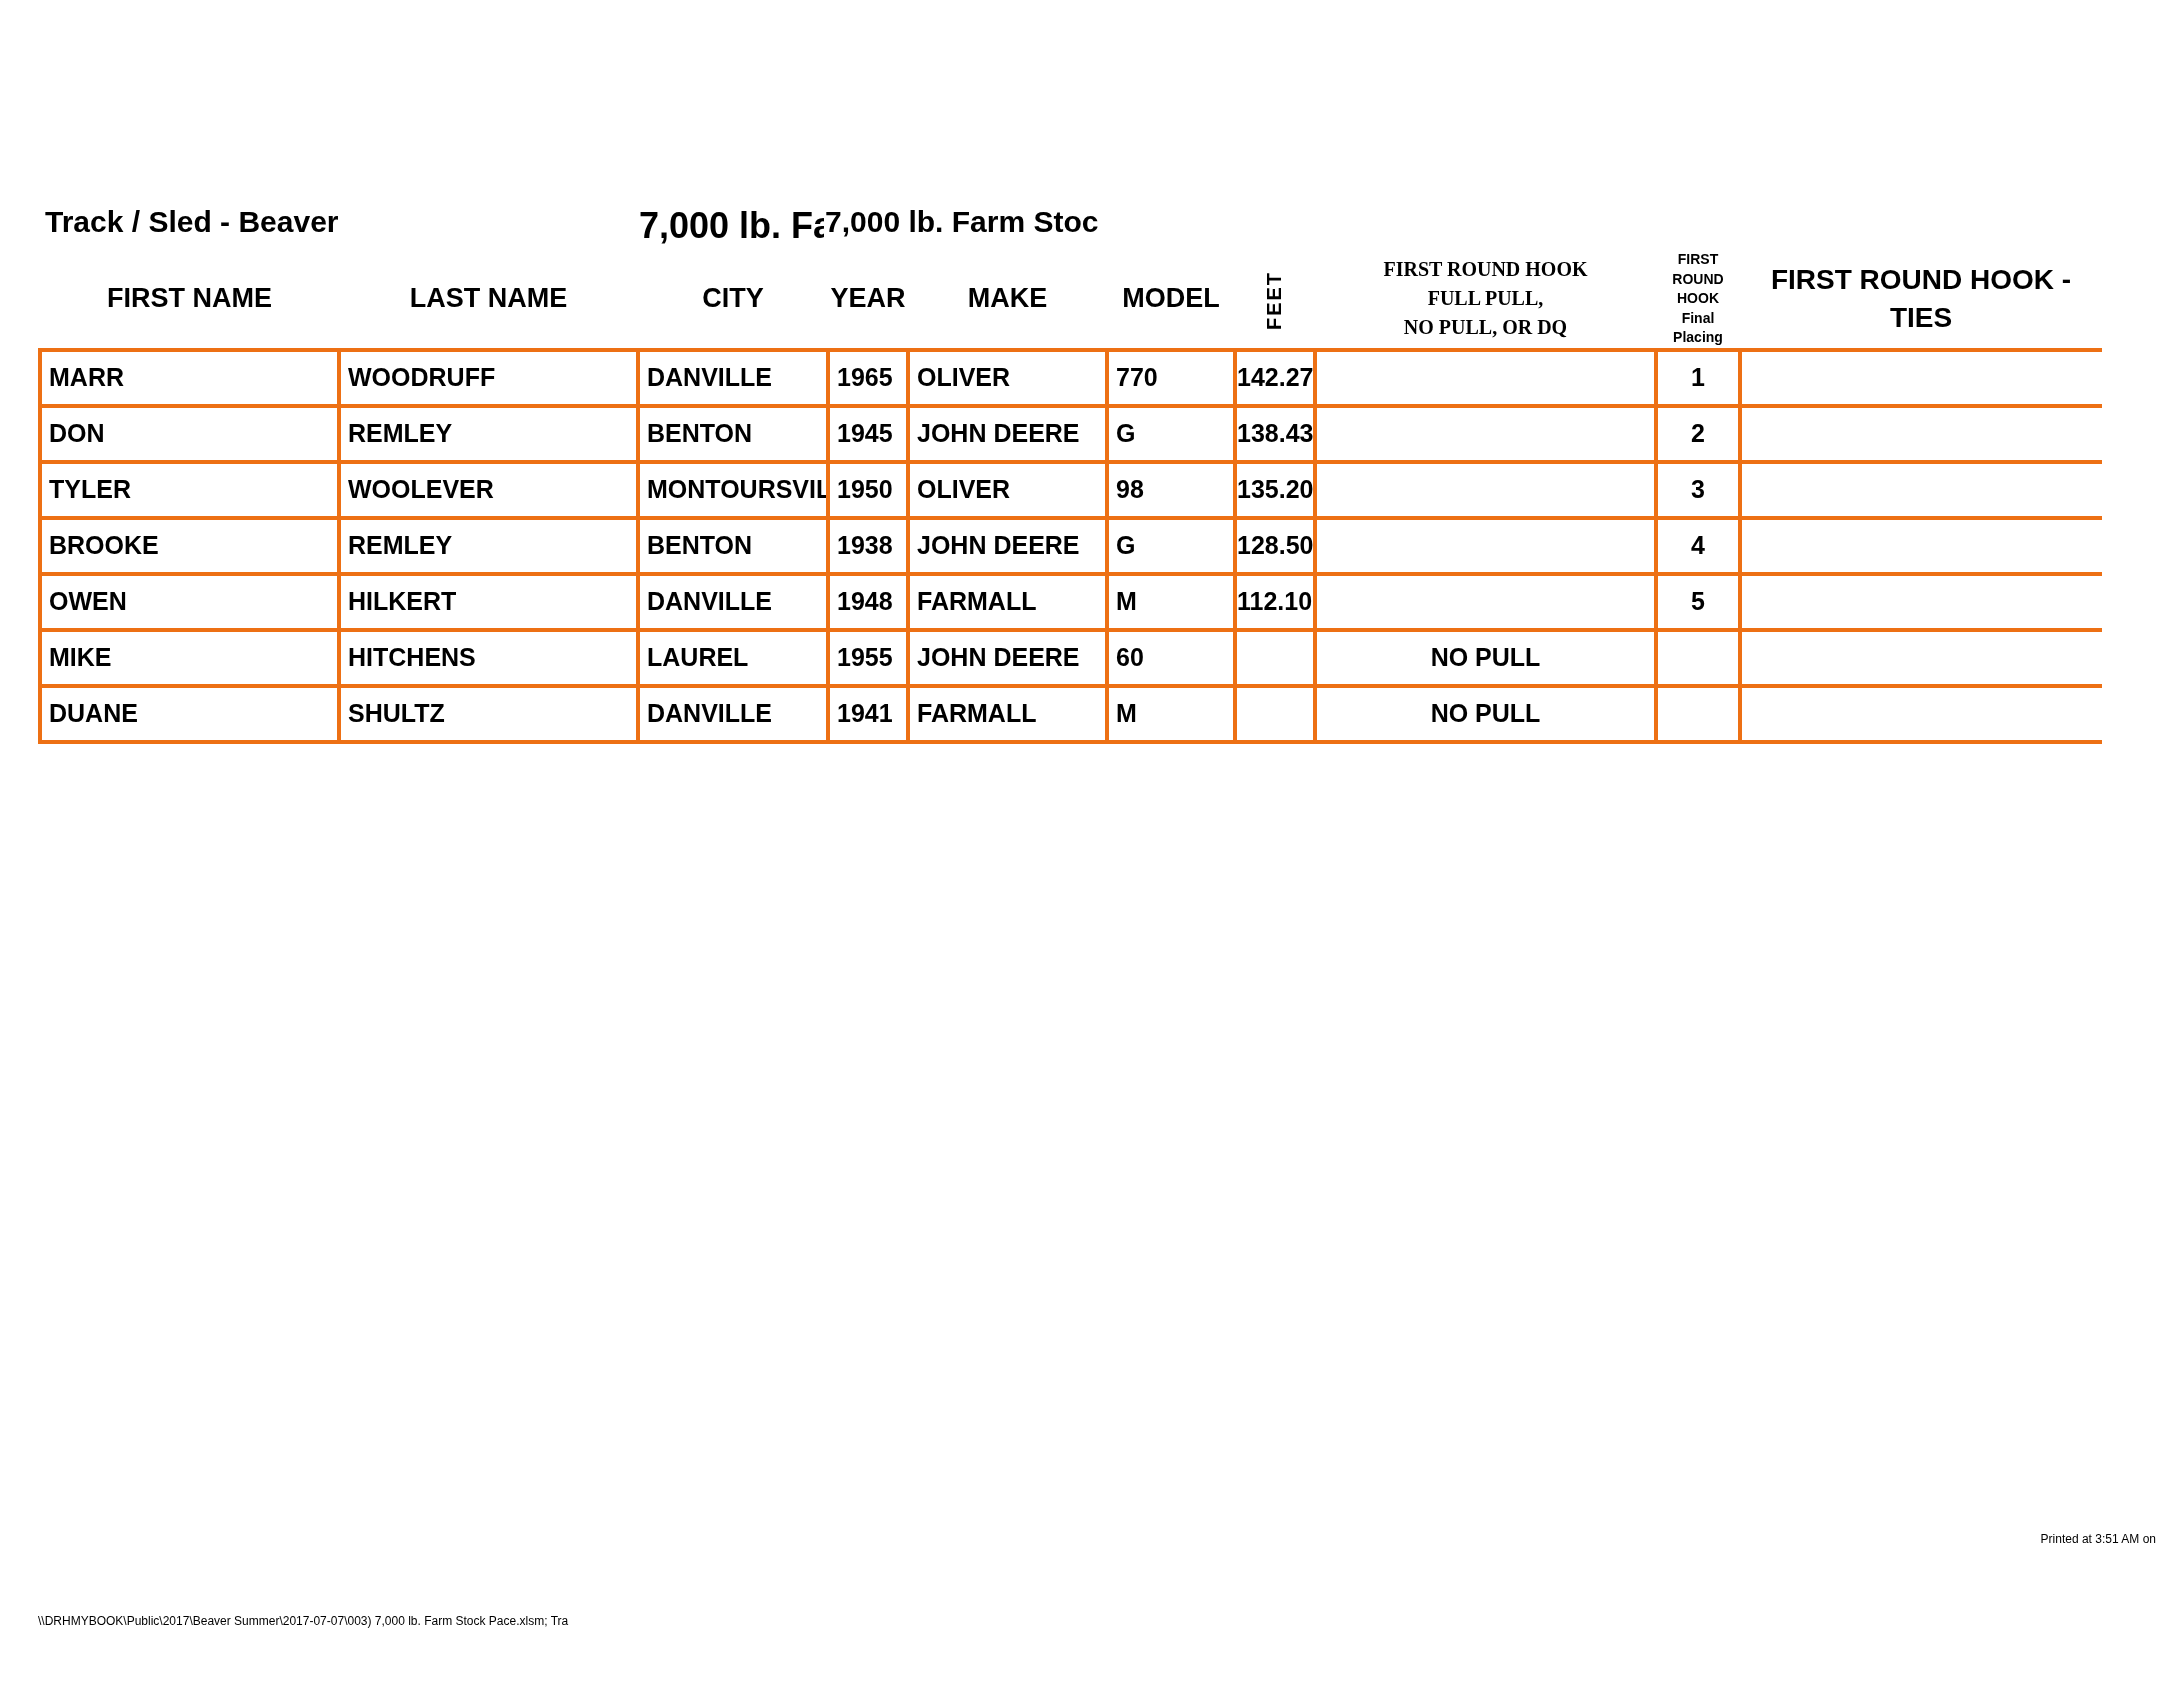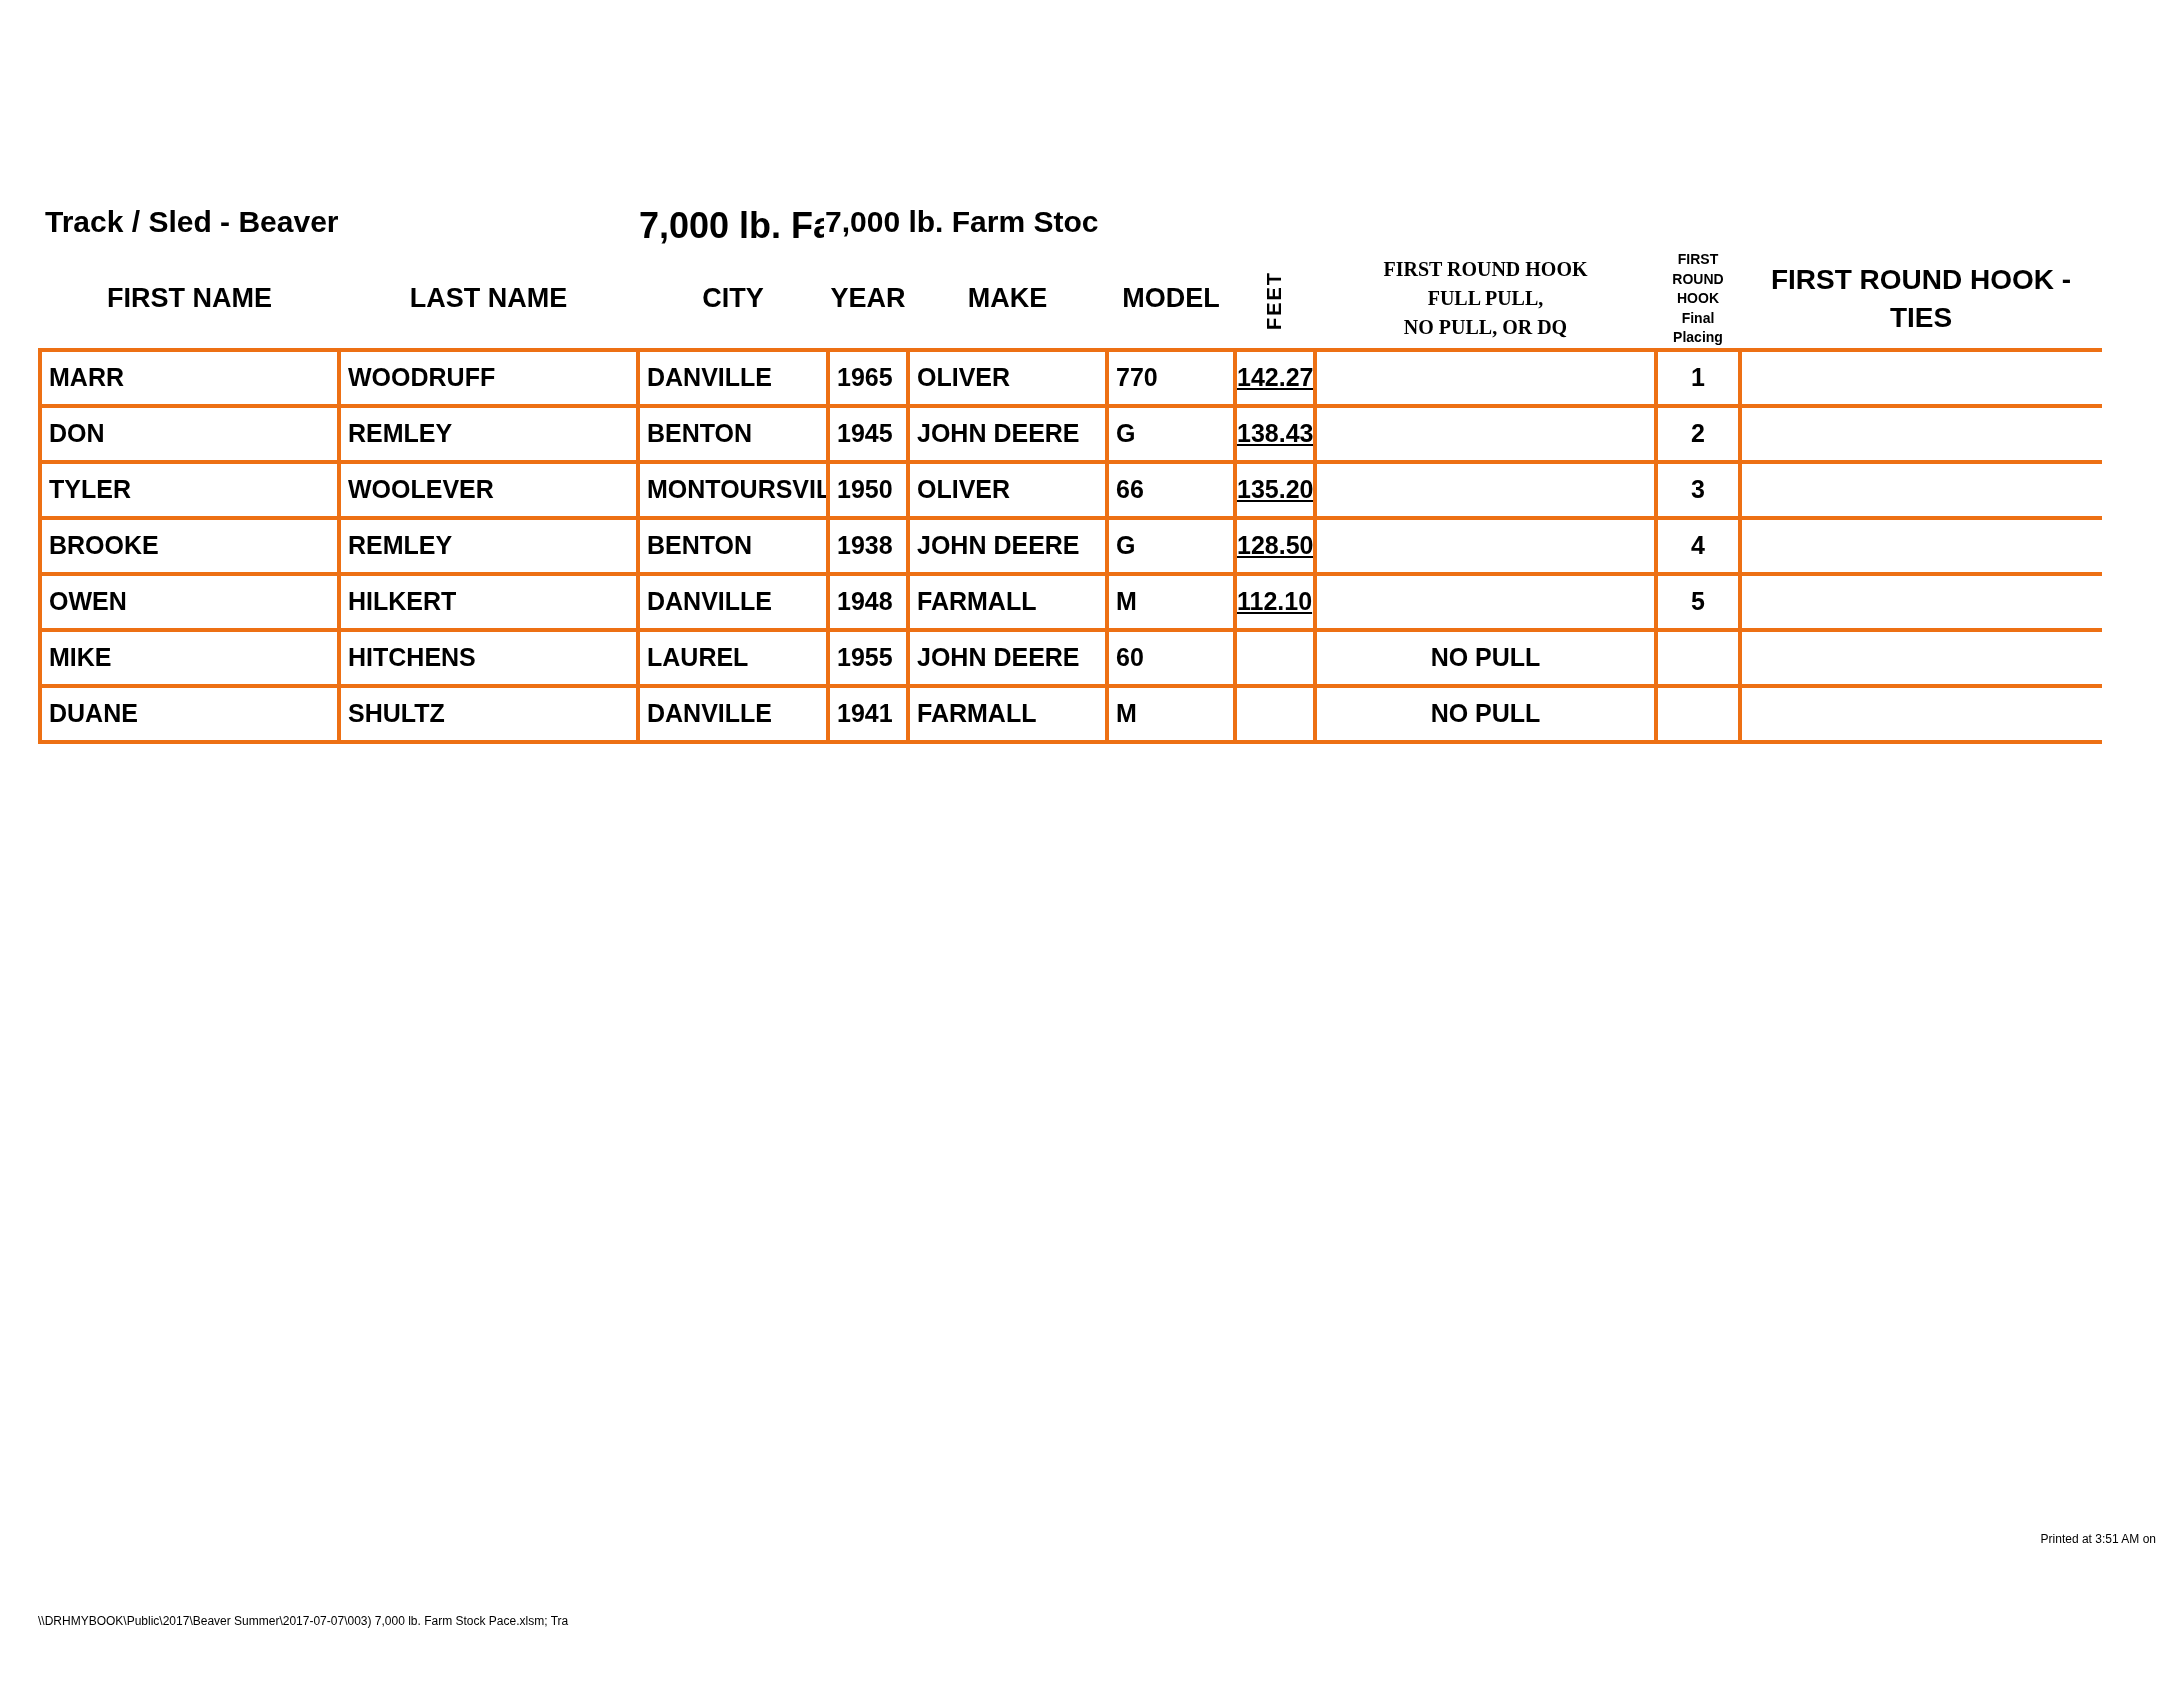--- a/index.html
+++ b/index.html
@@ -43,21 +43,21 @@
   }
   tbody td {
     border: 4px solid #ED7014;
     height: 56px;
     vertical-align: middle;
     font-weight: bold; font-size: 25px;
     white-space: nowrap; overflow: hidden;
     padding: 0 0 0 7px;
     text-align: left;
   }
-  tbody td.num   { text-align: center; padding: 0 8px 0 0; text-decoration: underline; }
+  tbody td.num   { text-align: center; padding: 0 8px 0 0; }
   tbody td.ctr   { text-align: center; padding: 0; }
   tbody td.last  { border-right: 0; }
   .footer-left {
     position: absolute; left: 38px; top: 1614px;
     font-size: 12px; white-space: nowrap;
   }
   .footer-right {
     position: absolute; right: 22px; top: 1532px;
     font-size: 12px; white-space: nowrap;
   }
@@ -127,21 +127,21 @@
       <td class="ctr"></td>
       <td class="ctr">2</td>
       <td class="last"></td>
     </tr>
     <tr>
       <td>TYLER</td>
       <td>WOOLEVER</td>
       <td>MONTOURSVILLE</td>
       <td>1950</td>
       <td>OLIVER</td>
-      <td>66</td>
+      <td>98</td>
       <td class="num">135.20</td>
       <td class="ctr"></td>
       <td class="ctr">3</td>
       <td class="last"></td>
     </tr>
     <tr>
       <td>BROOKE</td>
       <td>REMLEY</td>
       <td>BENTON</td>
       <td>1938</td>

